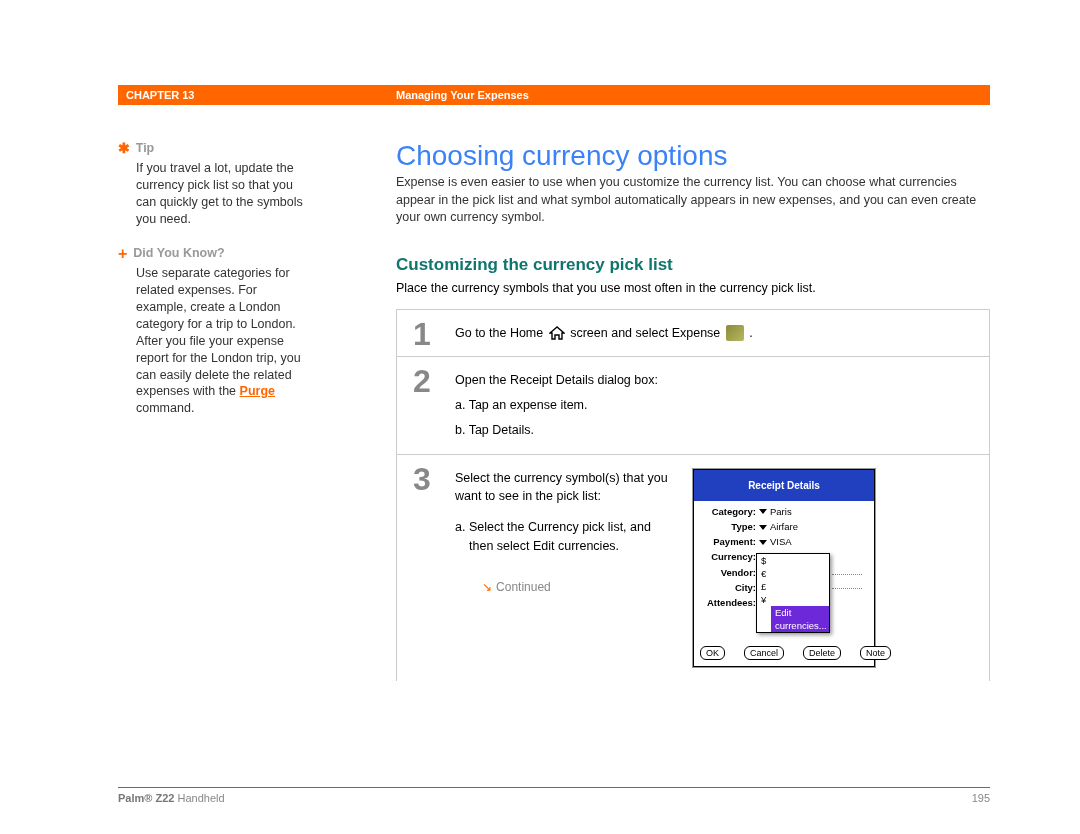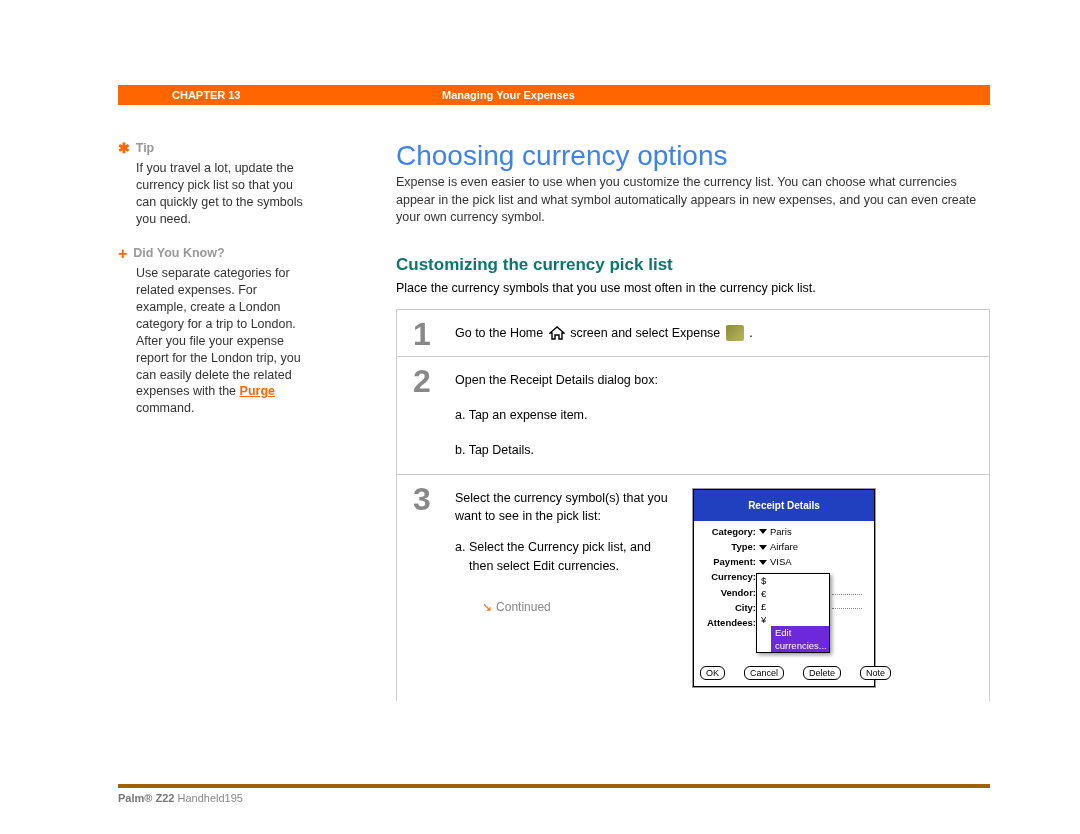--- a/index.html
+++ b/index.html
@@ -16,21 +16,20 @@
   }
   .header-bar {
     background: #ff6600;
     height: 20px;
     display: flex;
     align-items: center;
     color: #fff;
     font-size: 11px;
     font-weight: bold;
     margin-bottom: 35px;
-    padding-left: 46px;
   }
   .header-chapter {
     padding-left: 8px;
     width: 260px;
   }
   .header-title {
     padding-left: 10px;
   }
   .columns {
     display: flex;
@@ -117,21 +116,21 @@
     padding-top: 6px;
     flex-shrink: 0;
   }
   .step-body {
     flex: 1;
     padding: 14px 14px 14px 8px;
     font-size: 12.5px;
     line-height: 1.5;
   }
   .step-body .sub {
-    margin-top: 16px;
+    margin-top: 6px;
     padding-left: 14px;
     text-indent: -14px;
   }
   .inline-icon {
     display: inline-block;
     vertical-align: middle;
     margin: 0 2px;
   }
   .home-icon svg { display: block; }
   .expense-icon {
@@ -240,26 +239,26 @@
     padding: 0 5px;
     font-size: 9px;
     line-height: 12px;
     background: #fff;
   }
   .footer {
     position: absolute;
     bottom: 30px;
     left: 118px;
     right: 90px;
-    border-top: 4px solid #a16207;
+    border-top: 1px solid #a16207;
     padding-top: 4px;
     font-size: 11px;
     color: #888;
     display: flex;
-    justify-content: flex-start;
+    justify-content: space-between;
   }
   .footer b { color: #777; }
 </style>
 </head>
 <body>
 
 <div class="page">
   <div class="header-bar">
     <div class="header-chapter">CHAPTER 13</div>
     <div class="header-title">Managing Your Expenses</div>

